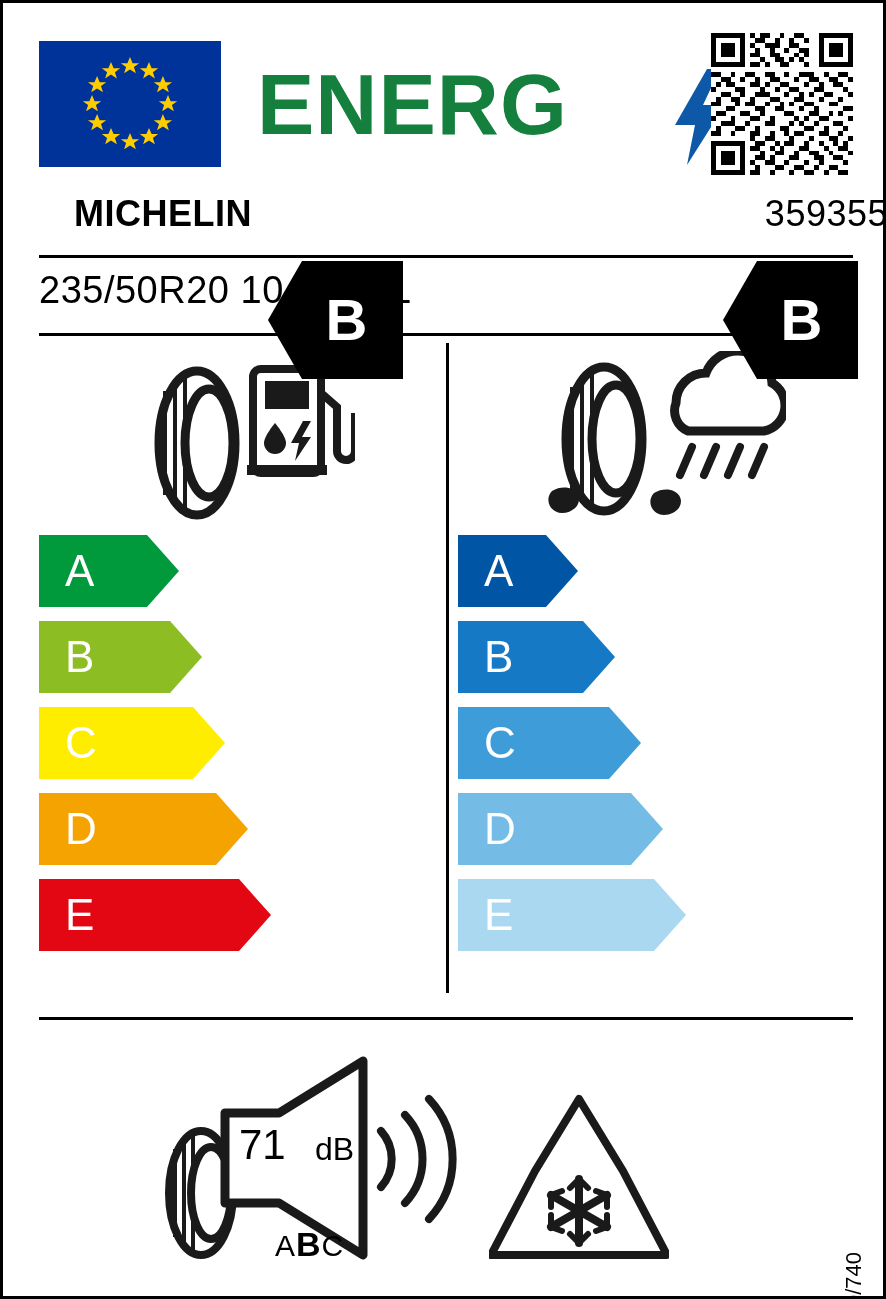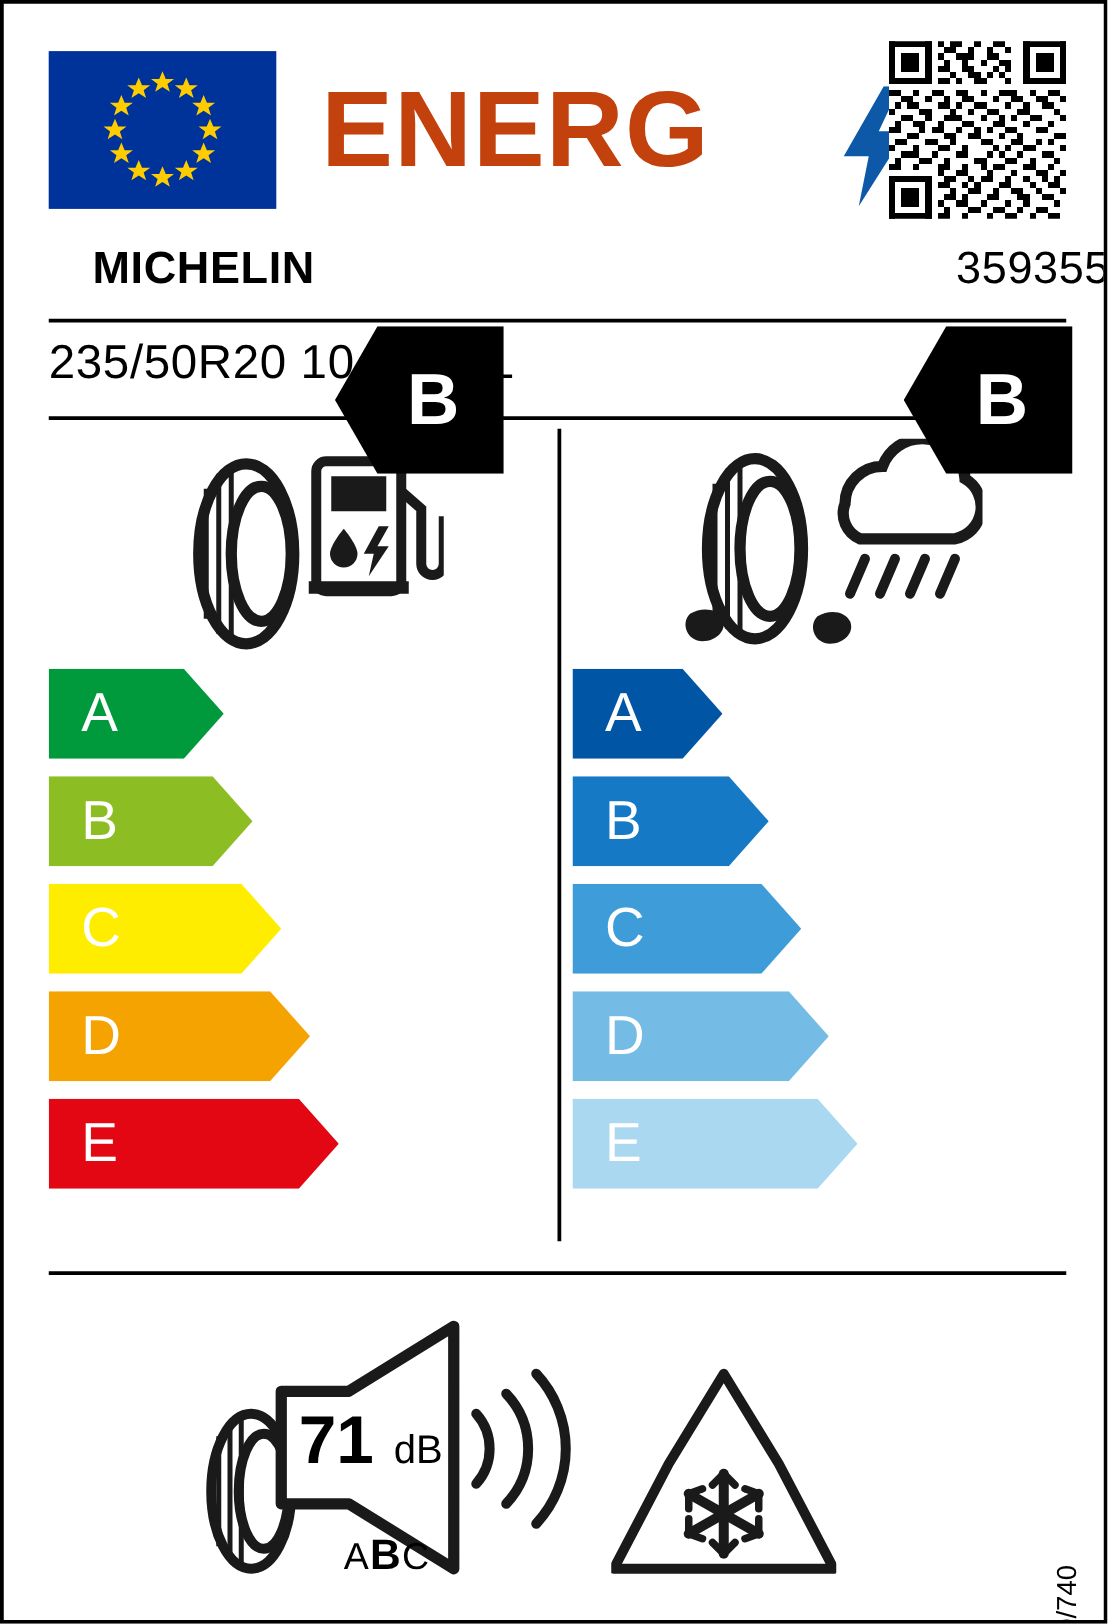--- a/index.html
+++ b/index.html
@@ -37,21 +37,21 @@
     height: 126px;
     background: #003399;
   }
   .energ-word {
     position: absolute;
     left: 218px;
     top: 28px;
     font-size: 86px;
     font-weight: bold;
     letter-spacing: 1px;
-    color: #c2410c;
+    color: #15803d;
     line-height: 86px;
     font-family: "Liberation Sans", sans-serif;
   }
   .bolt {
     position: absolute;
     left: 636px;
     top: 36px;
     width: 50px;
     height: 96px;
   }
@@ -202,27 +202,27 @@
     position: absolute;
     left: 150px;
     top: 1040px;
     width: 330px;
     height: 230px;
   }
   .noise-db {
     position: absolute;
     left: 86px;
     top: 78px;
-    font-size: 54px;
-    font-weight: bold;
+    font-size: 42px;
+    font-weight: normal;
   }
   .noise-db-unit {
     position: absolute;
     left: 162px;
-    top: 98px;
+    top: 88px;
     font-size: 32px;
     font-weight: normal;
   }
   .noise-classes {
     position: absolute;
     left: 122px;
     top: 182px;
     font-size: 30px;
     letter-spacing: 1px;
   }

